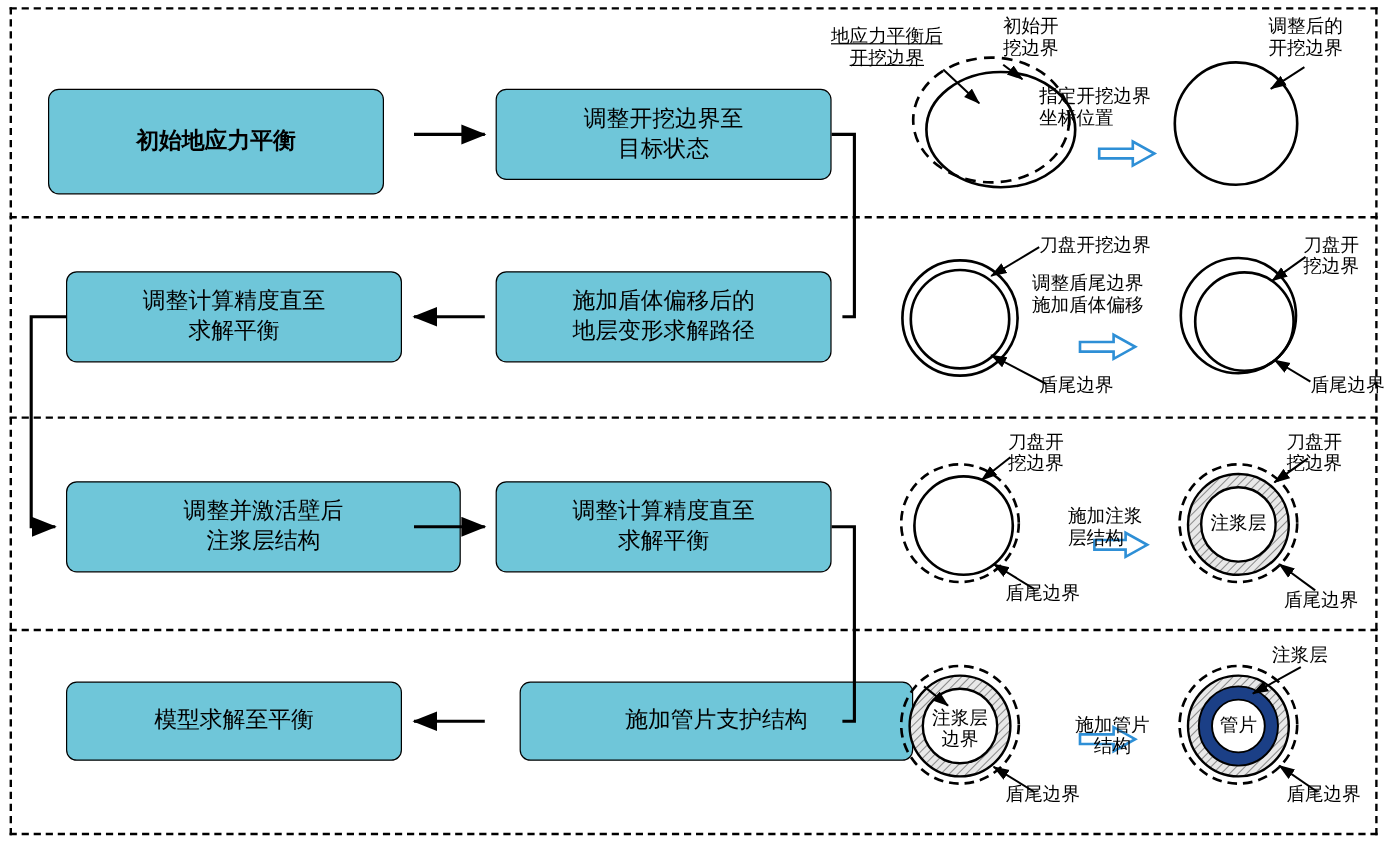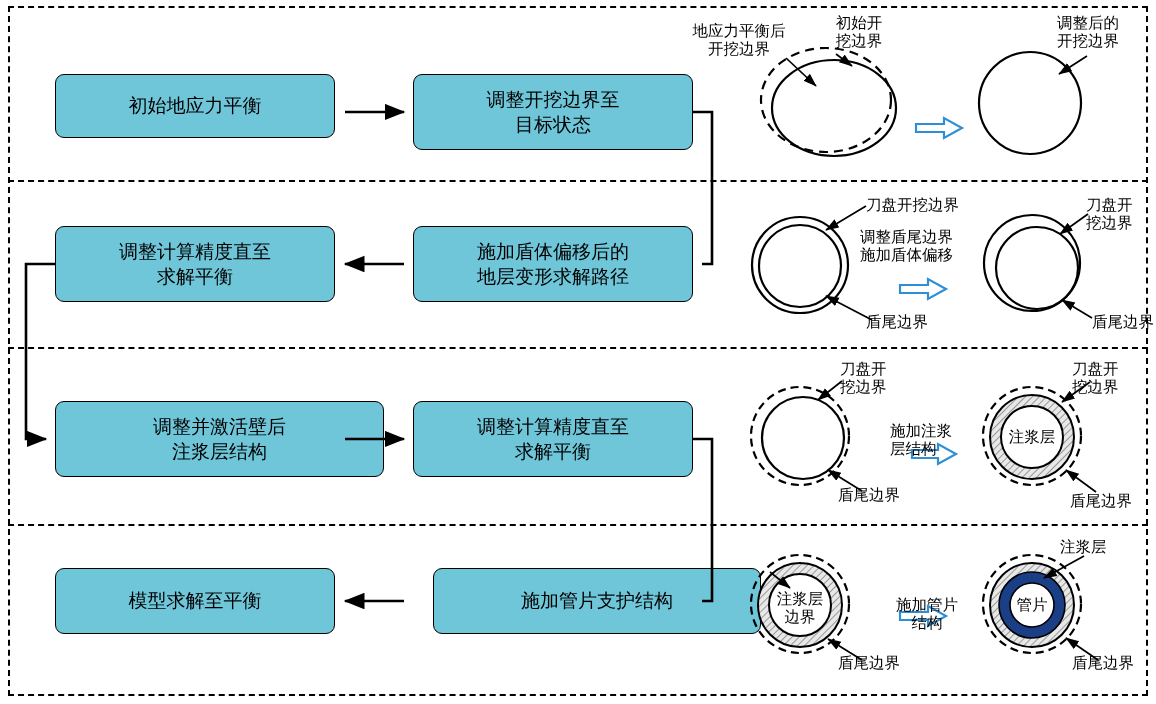--- a/index.html
+++ b/index.html
@@ -76,21 +76,21 @@
 </head>
 <body>
 
 <div id="canvas">
 
   <div class="outer-frame"></div>
   <div class="row-divider" style="top:180px"></div>
   <div class="row-divider" style="top:347px"></div>
   <div class="row-divider" style="top:524px"></div>
 
-  <div class="box" style="left: 55px; top: 74px; width: 280px; height: 64px; white-space: pre-line;">初始地应力平衡</div>
+  <div class="box" style="left: 40px; top: 74px; width: 280px; height: 88px; white-space: pre-line; font-weight: bold;">初始地应力平衡</div>
   <div class="box" style="left: 413px; top: 74px; width: 280px; height: 76px; white-space: pre-line;">调整开挖边界至
 目标状态</div>
 
   <div class="box" style="left: 55px; top: 226px; width: 280px; height: 76px; white-space: pre-line;">调整计算精度直至
 求解平衡</div>
   <div class="box" style="left: 413px; top: 226px; width: 280px; height: 76px; white-space: pre-line;">施加盾体偏移后的
 地层变形求解路径</div>
 
   <div class="box" style="left: 55px; top: 401px; width: 329px; height: 76px; white-space: pre-line;">调整并激活壁后
 注浆层结构</div>
@@ -182,24 +182,26 @@
     <circle cx="1032" cy="605" r="33" fill="#1b3f86" stroke="#000" stroke-width="1.6"></circle>
     <circle cx="1032" cy="605" r="22" fill="#ffffff" stroke="#000" stroke-width="1.6"></circle>
     <line x1="1084" y1="556" x2="1044" y2="578" stroke="#000" stroke-width="1.7" marker-end="url(#ahs)"></line>
     <line x1="1098" y1="660" x2="1066" y2="638" stroke="#000" stroke-width="1.7" marker-end="url(#ahs)"></line>
 
     <g fill="none" stroke="#2e8fd6" stroke-width="2.2">
       <path d="M900,612 L928,612 L928,606 L946,616 L928,626 L928,620 L900,620 Z"></path>
     </g>
   </svg>
 
-  <div class="lbl ctr" style="left: 680px; top: 22px; width: 118px; white-space: pre-line;">地应力平衡后
+  <div class="lbl ctr" style="left: 680px; top: 22px; width: 118px; white-space: pre-line; text-decoration: underline;">地应力平衡后
 开挖边界</div>
   <div class="lbl ctr" style="left: 820px; top: 14px; width: 78px; white-space: pre-line;">初始开
 挖边界</div>
+  <div class="lbl" style="left: 866px; top: 72px; width: 120px; white-space: pre-line;">指定开挖边界
+坐标位置</div>
   <div class="lbl ctr" style="left: 1040px; top: 14px; width: 96px; white-space: pre-line;">调整后的
 开挖边界</div>
 
   <div class="lbl" style="left: 866px; top: 196px; width: 130px; white-space: pre-line;">刀盘开挖边界</div>
   <div class="lbl" style="left: 860px; top: 228px; width: 130px; white-space: pre-line;">调整盾尾边界
 施加盾体偏移</div>
   <div class="lbl" style="left: 1086px; top: 196px; width: 66px; white-space: pre-line;">刀盘开
 挖边界</div>
   <div class="lbl" style="left: 866px; top: 313px; width: 90px; white-space: pre-line;">盾尾边界</div>
   <div class="lbl" style="left: 1092px; top: 313px; width: 90px; white-space: pre-line;">盾尾边界</div>

